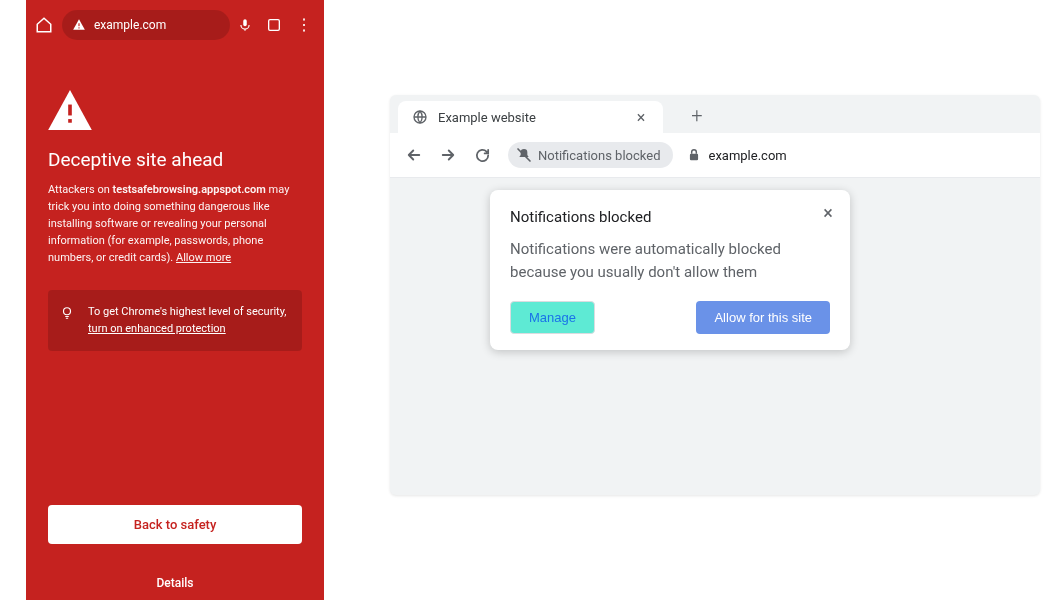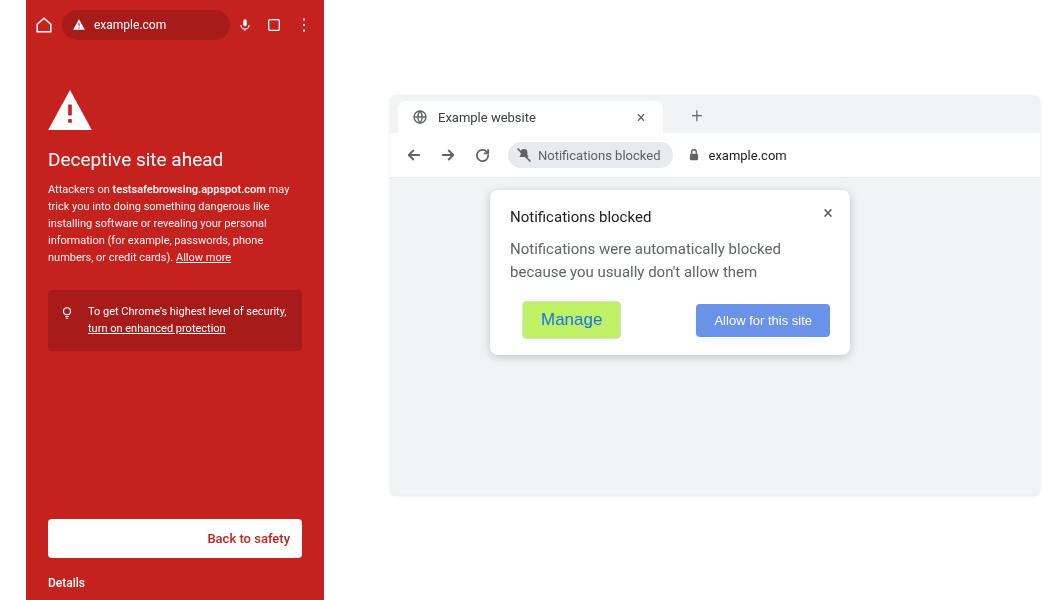--- a/index.html
+++ b/index.html
@@ -17,22 +17,22 @@
 .m-title { font-size: 19px; font-weight: 400; margin-bottom: 10px; }
 .m-desc { font-size: 11px; line-height: 1.55; opacity: 0.95; }
 .m-desc b { font-weight: 600; }
 .m-learn { text-decoration: underline; cursor: pointer; }
 
 .m-tip { margin-top: 24px; background: rgba(0,0,0,0.15); border-radius: 4px; padding: 14px 14px 14px 40px; font-size: 11px; line-height: 1.5; position: relative; }
 .m-tip-icon { position: absolute; left: 12px; top: 14px; }
 .m-tip-link { text-decoration: underline; cursor: pointer; }
 
 .m-footer { position: absolute; bottom: 0; left: 0; right: 0; padding: 0 22px 0; }
-.m-safety { background: #fff; color: #c5221f; text-align: right; padding: 12px; font-size: 13px; font-weight: 500; border-radius: 4px; cursor: pointer; margin-bottom: 18px; }
-.m-details { text-align: left; font-size: 12px; font-weight: 500; padding-bottom: 10px; cursor: pointer; }
+.m-safety { background: #fff; color: #c5221f; text-align: center; padding: 12px; font-size: 13px; font-weight: 500; border-radius: 4px; cursor: pointer; margin-bottom: 32px; }
+.m-details { text-align: center; font-size: 12px; font-weight: 500; padding-bottom: 10px; cursor: pointer; }
 
 
 .desk { position: absolute; left: 390px; top: 95px; width: 650px; height: 400px; background: #f1f3f4; border-radius: 6px; box-shadow: 0 1px 3px rgba(0,0,0,0.1); }
 
 .d-tabbar { display: flex; align-items: flex-end; padding: 6px 8px 0; gap: 20px; }
 .d-tab { background: #fff; border-radius: 8px 8px 0 0; padding: 8px 14px; display: flex; align-items: center; gap: 10px; font-size: 13px; color: #3c4043; width: 265px; position: relative; }
 .d-tab-title { flex: 1; }
 .d-tab-close { width: 16px; height: 16px; display: flex; align-items: center; justify-content: center; color: #5f6368; cursor: pointer; font-size: 16px; }
 .d-newtab { width: 28px; height: 28px; display: flex; align-items: center; justify-content: center; color: #5f6368; cursor: pointer; font-size: 20px; font-weight: 300; margin-bottom: 4px; }
 
@@ -41,21 +41,21 @@
 .d-chip { background: #e8eaed; border-radius: 14px; padding: 5px 12px 5px 8px; display: flex; align-items: center; gap: 6px; font-size: 13px; color: #5f6368; }
 .d-omnibox { flex: 1; display: flex; align-items: center; gap: 8px; font-size: 13px; color: #202124; padding-left: 8px; }
 
 .d-content { background: #f1f3f4; height: calc(100% - 86px); position: relative; }
 
 .d-popup { position: absolute; left: 100px; top: 12px; background: #fff; border-radius: 8px; box-shadow: 0 2px 10px rgba(0,0,0,0.2); padding: 18px 20px 16px; width: 360px; }
 .d-pop-close { position: absolute; right: 12px; top: 12px; color: #5f6368; cursor: pointer; font-size: 18px; width: 20px; height: 20px; display: flex; align-items: center; justify-content: center; }
 .d-pop-title { font-size: 15px; color: #202124; margin-bottom: 12px; }
 .d-pop-body { font-size: 15px; color: #5f6368; line-height: 1.5; margin-bottom: 18px; }
 .d-pop-actions { display: flex; justify-content: space-between; align-items: center; }
-.d-manage { border: 1px solid #dadce0; color: #1a73e8; background: #bef264; padding: 8px 18px; border-radius: 4px; font-size: 17px; font-weight: 500; cursor: pointer; margin-left: 12px; }
+.d-manage { border: 1px solid #dadce0; color: #1a73e8; background: #5eead4; padding: 8px 18px; border-radius: 4px; font-size: 13px; font-weight: 500; cursor: pointer; }
 .d-allow { background: #6a92e8; color: #fff; padding: 9px 18px; border-radius: 4px; font-size: 13px; font-weight: 500; cursor: pointer; border: none; }
 
 svg { display: block; }
 </style>
 </head>
 <body>
 
 <div class="mobile">
   <div class="m-topbar">
     <div class="m-home">

